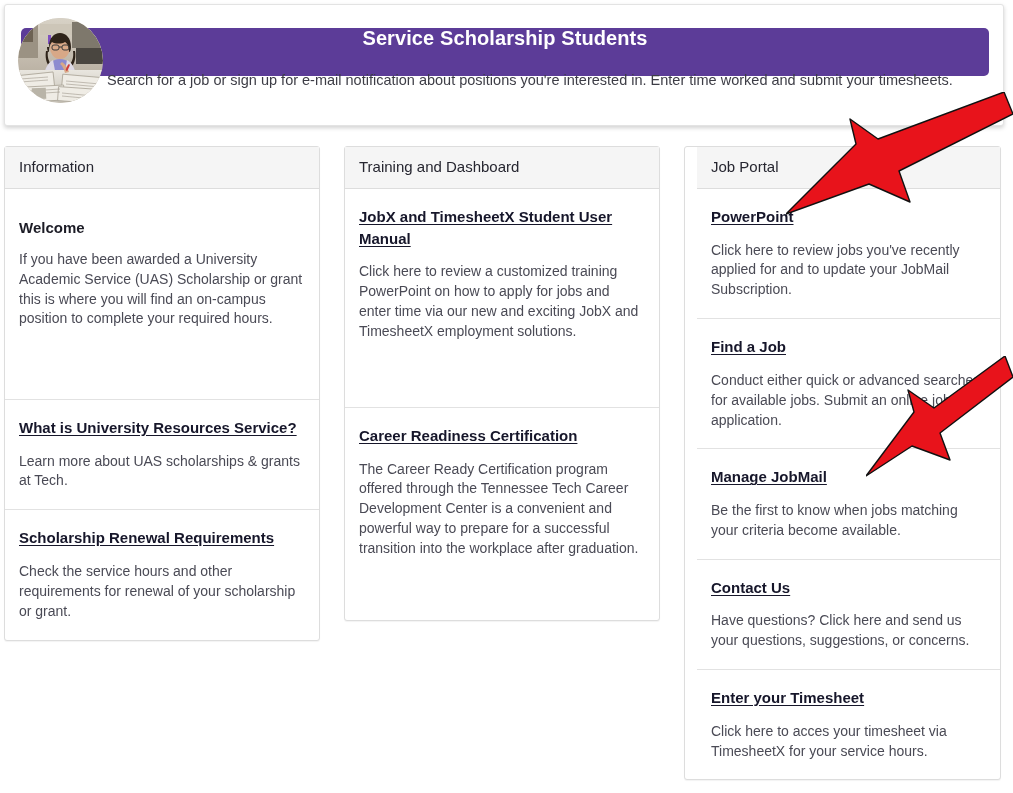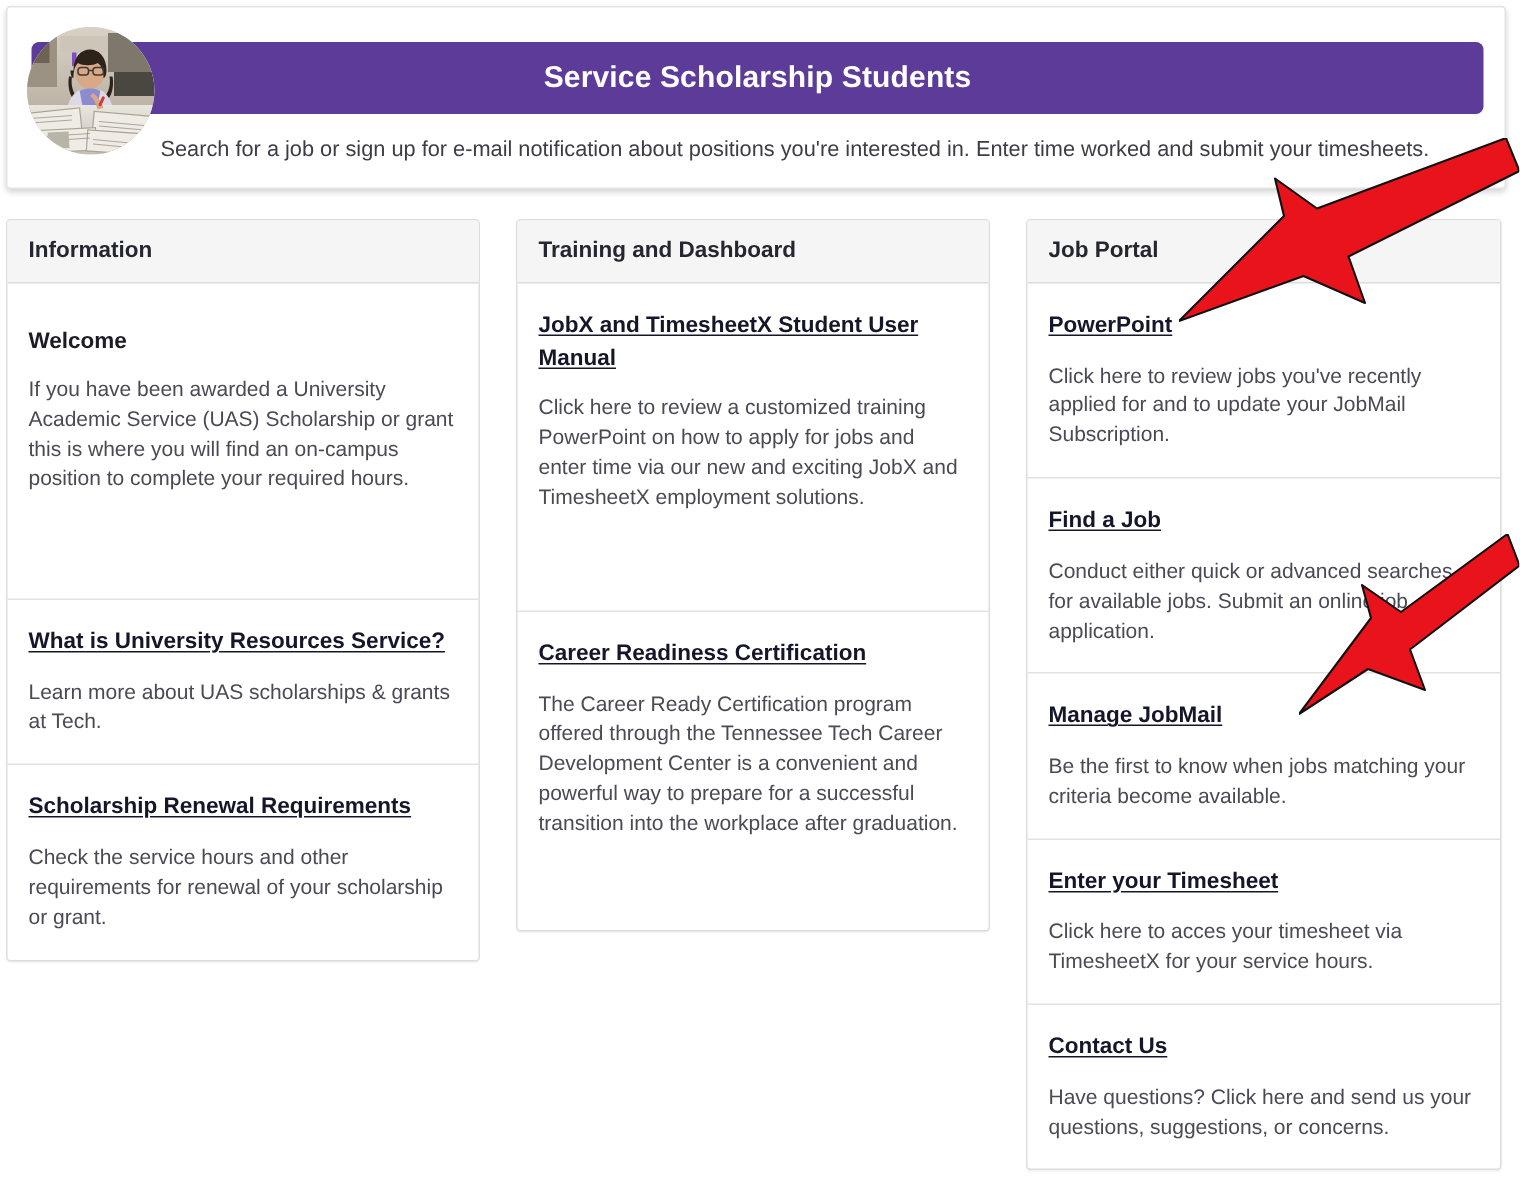--- a/index.html
+++ b/index.html
@@ -33,34 +33,34 @@
   .hero-banner {
     position: absolute;
     left: 16px;
     top: 23px;
     width: 968px;
     height: 48px;
     background: #5c3c98;
     border-radius: 5px;
     box-sizing: border-box;
     display: flex;
-    align-items: center;
+    align-items: flex-start;
     justify-content: center;
   }
   .hero-title {
     color: #ffffff;
     font-size: 20px;
     font-weight: bold;
     letter-spacing: .1px;
     line-height: 1;
   }
   .hero-subtitle {
     position: absolute;
     left: 102px;
-    top: 86px;
+    top: 66px;
     width: 860px;
     color: #3d3d46;
     font-size: 14.5px;
     line-height: 1.3;
   }
 
   
   .avatar {
     position: absolute;
     left: 18px;
@@ -85,28 +85,28 @@
     gap: 24px;
   }
   .panel {
     width: 316px;
     background: #ffffff;
     border: 1px solid #dddddd;
     border-radius: 3px;
     box-sizing: border-box;
     box-shadow: 0 1px 1px rgba(0,0,0,0.05);
   }
-  .panel.col-3 { width: 317px; }
+  .panel.col-3 { width: 317px; padding-left: 12px; }
 
   .panel-header {
     background: #f5f5f5;
     border-bottom: 1px solid #dddddd;
     padding: 11px 14px 12px 14px;
     font-size: 15px;
-    font-weight: bold;
+    font-weight: normal;
     color: #262630;
     line-height: 1.2;
   }
 
   .panel-section {
     padding: 14px 14px 18px 14px;
     border-bottom: 1px solid #e2e2e2;
   }
   .panel-section:last-child { border-bottom: none; }
 
@@ -280,30 +280,30 @@
 
     <div class="panel-section">
       <div class="link-wrap">
         <a class="section-link">Manage JobMail</a>
       </div>
       <p class="section-body">Be the first to know when jobs matching your criteria become available.</p>
     </div>
 
     <div class="panel-section">
       <div class="link-wrap">
+        <a class="section-link">Contact Us</a>
+      </div>
+      <p class="section-body">Have questions? Click here and send us your questions, suggestions, or concerns.</p>
+    </div>
+
+    <div class="panel-section">
+      <div class="link-wrap">
         <a class="section-link">Enter your Timesheet</a>
       </div>
       <p class="section-body">Click here to acces your timesheet via TimesheetX for your service hours.</p>
-    </div>
-
-    <div class="panel-section">
-      <div class="link-wrap">
-        <a class="section-link">Contact Us</a>
-      </div>
-      <p class="section-body">Have questions? Click here and send us your questions, suggestions, or concerns.</p>
     </div>
   </div>
 
 </div>
 
 <div class="arrow arrow-1">
   <svg viewBox="0 0 227 135" xmlns="http://www.w3.org/2000/svg" aria-hidden="true">
     <path d="M0 122 L70 52 L64 27 L92 47 L218 0 L227 22 L113 79 L124 110 L83 92 Z" fill="#e8131b" stroke="#111111" stroke-width="1.4" stroke-linejoin="round"></path>
   </svg>
 </div>

